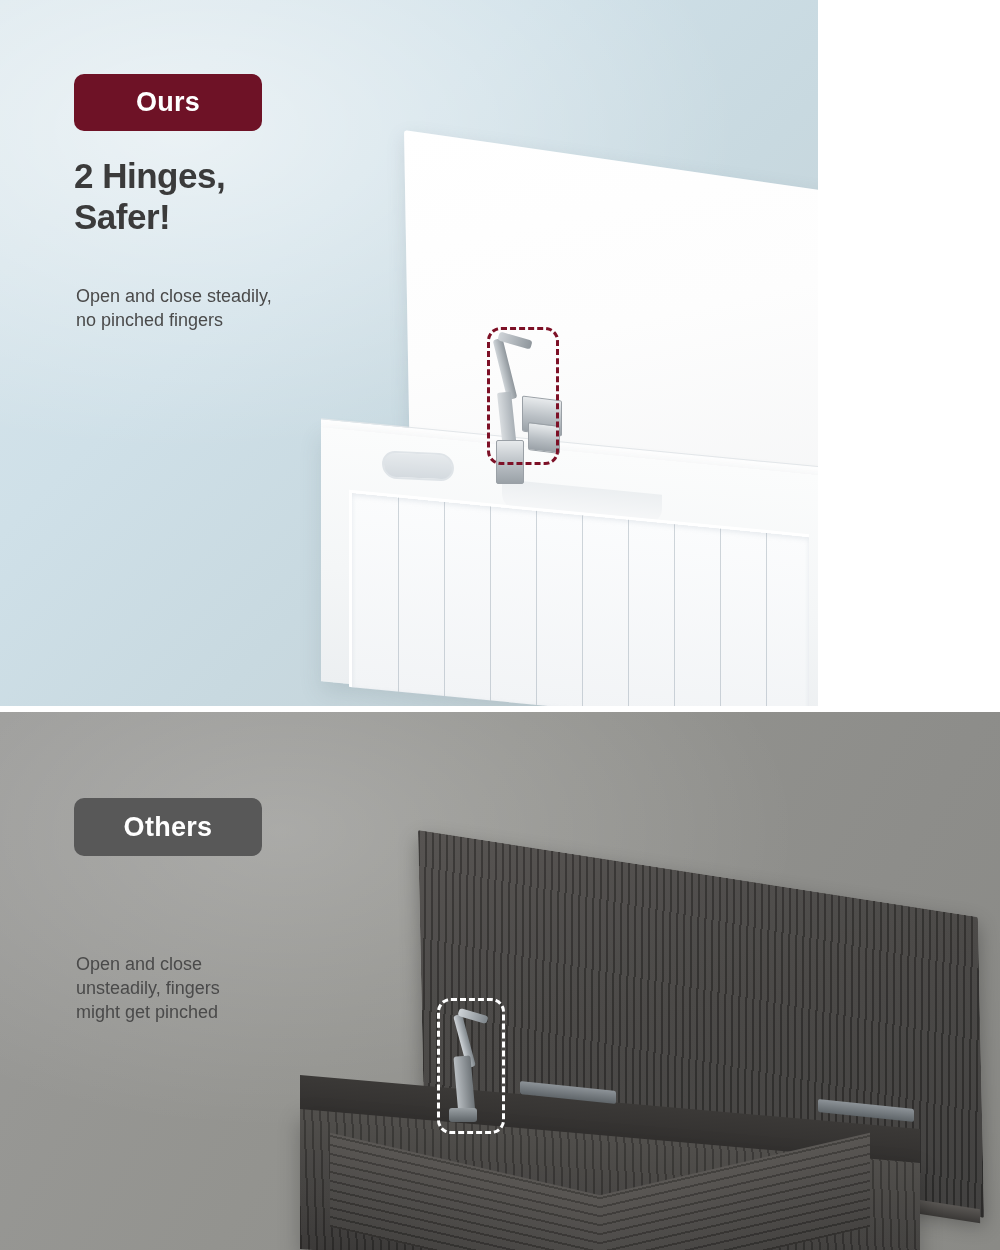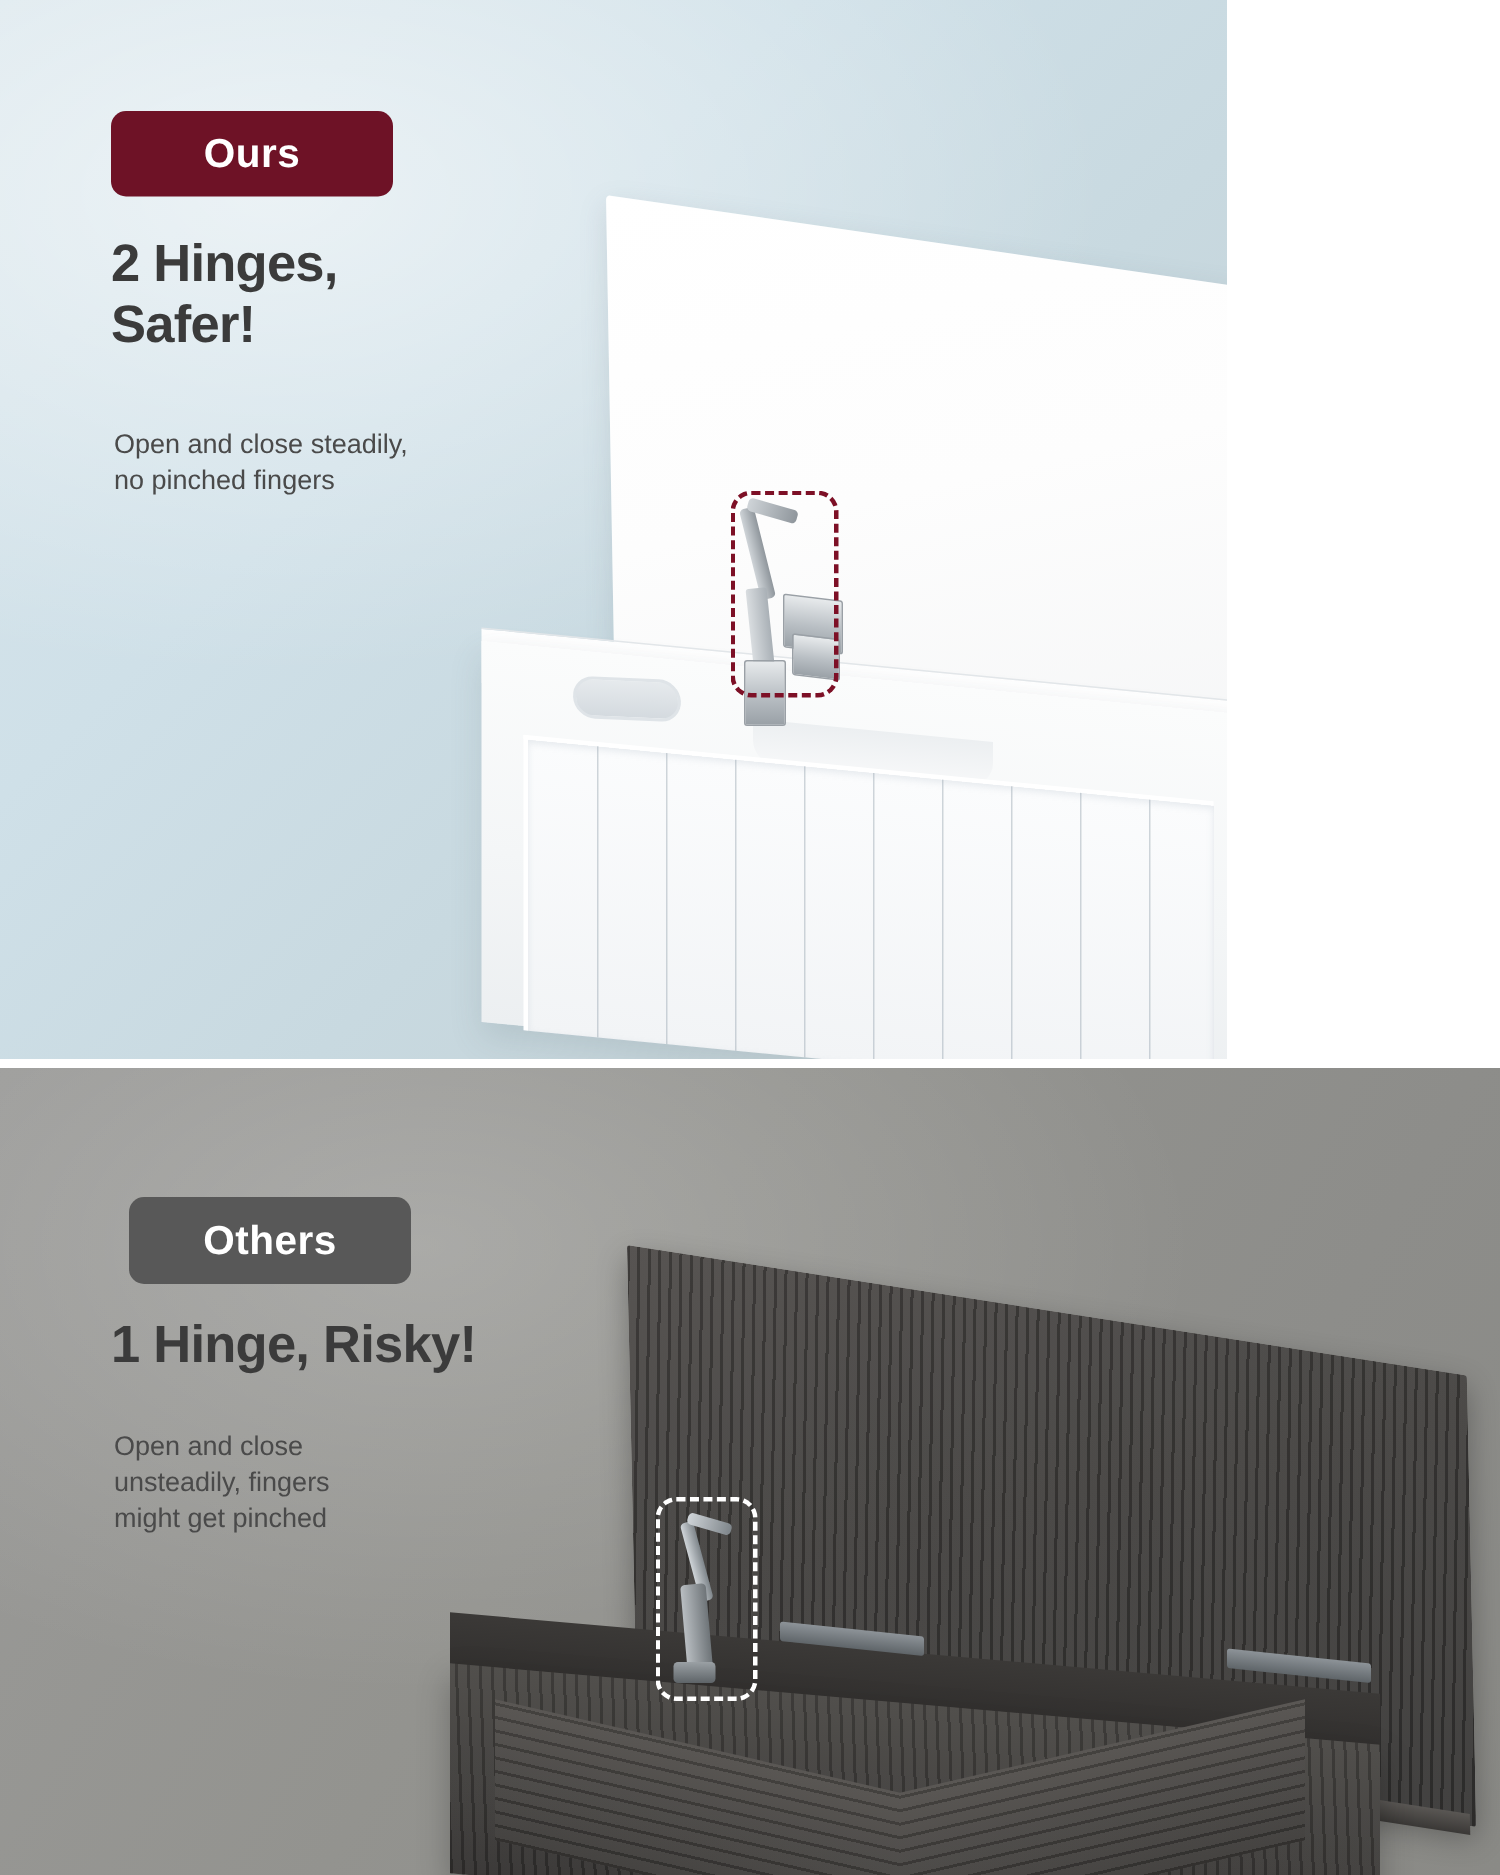--- a/index.html
+++ b/index.html
@@ -64,21 +64,20 @@
   }
   .badge-ours {
     left: 74px; top: 74px;
     width: 188px; height: 57px;
     background: #6e1226;
   }
   .badge-others {
     left: 74px; top: 798px;
     width: 188px; height: 58px;
     background: #585858;
-    margin-left: 12px;
   }
 
   
   .headline {
     position: absolute;
     color: #3b3b3b;
     font-size: 35px;
     font-weight: bold;
     line-height: 1.18;
     letter-spacing: -0.5px;
@@ -353,18 +352,17 @@
       <div class="piston2" style="position:absolute; left:460px; top:302px; width:9px; height:54px; transform:rotate(-15deg);"></div>
       <div class="piston2" style="position:absolute; left:458px; top:300px; width:30px; height:8px; transform:rotate(16deg);"></div>
       <div class="piston2" style="position:absolute; left:456px; top:344px; width:17px; height:60px; transform:rotate(-5deg); background:linear-gradient(90deg,#b9bec2,#6e7478);"></div>
       <div class="piston2" style="position:absolute; left:449px; top:396px; width:28px; height:14px; background:linear-gradient(180deg,#9aa0a4,#5e6468);"></div>
     </div>
 
     <div class="callout callout-white" style="left:437px; top:286px; width:62px; height:130px;"></div>
   </div>
 
   <div class="badge badge-others">Others</div>
-  <div class="headline headline-bottom">1 Hinge, Risky!</div>
   <div class="subtext subtext-bottom">Open and close
 unsteadily, fingers
 might get pinched</div>
 
 </div>
 
 </body></html>

